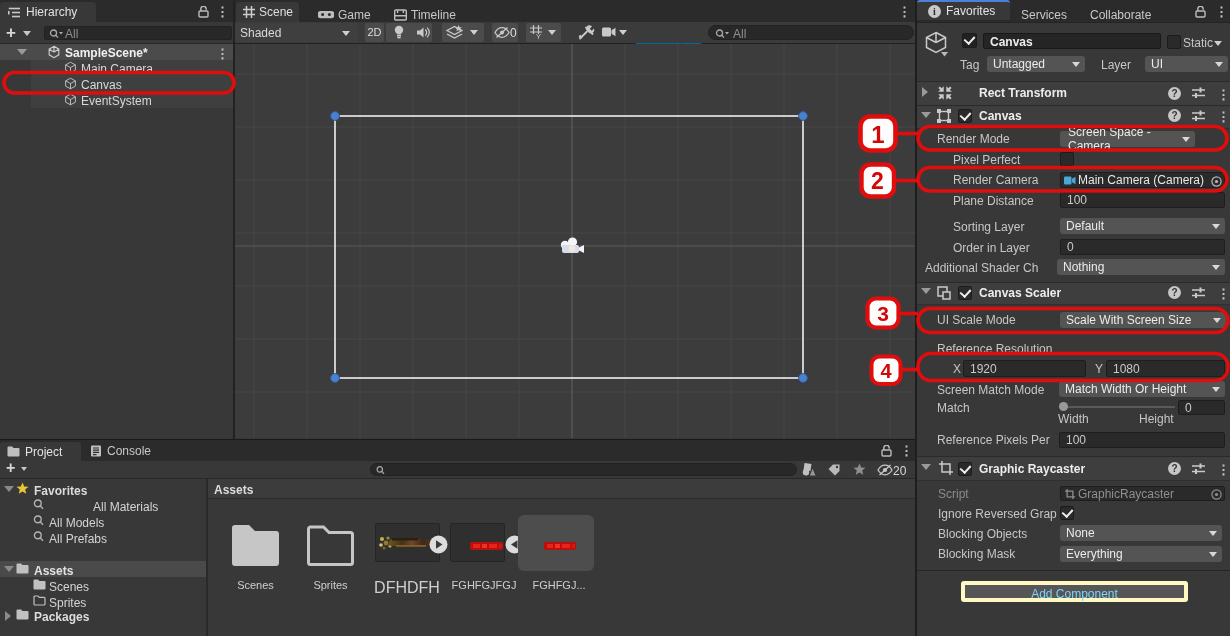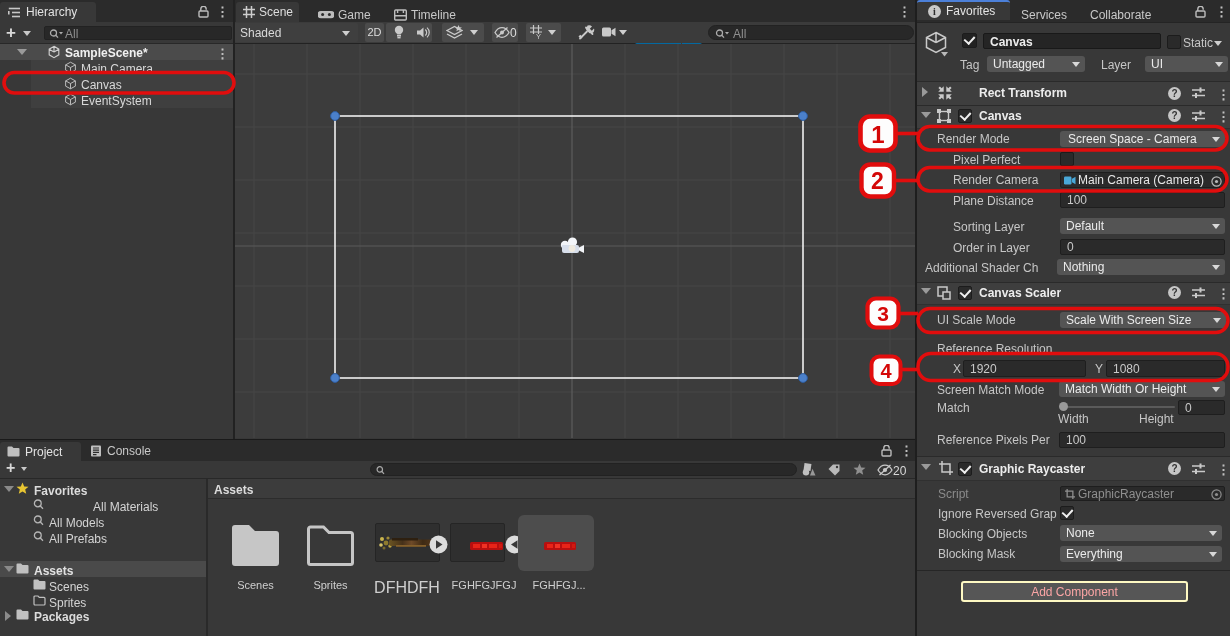--- a/index.html
+++ b/index.html
@@ -448,21 +448,21 @@
   <div class="qmark" style="left:251px;top:109px;">?</div>
   <svg class="mixer" style="left:275px;top:110px;" viewBox="0 0 13 12">
     <g stroke="#C9C9C9" stroke-width="1.4">
         <path d="M0,3 H13 M0,8.5 H13"></path>
         <path d="M8.5,0.5 V5.5 M4,6 V11" stroke-width="2"></path>
       </g>
   </svg>
   <div class="kebab" style="left:300px;top:109px;">⋮</div>
 
   <span class="lbl" style="left:20px;top:132px;">Render Mode</span>
-  <div class="dd" style="left:143px;top:131px;width:165px;height:16px;padding-left:8px;">
+  <div class="dd" style="left:143px;top:131px;width:135px;height:16px;padding-left:8px;">
       <span>Screen Space - Camera</span>
       <div class="car"></div>
     </div>
   <span class="lbl" style="left:36px;top:153px;">Pixel Perfect</span>
   <div class="cb" style="left:143px;top:152px;"></div>
   <span class="lbl" style="left:36px;top:173px;">Render Camera</span>
   <div class="fld" style="left:143px;top:172px;width:165px;height:16px;padding-left:3px;">
     <svg width="12" height="9" viewBox="0 0 12 9">
         <rect x="0" y="0.5" width="7.5" height="8" rx="1.2" fill="#49A8D8"></rect>
         <path d="M8,2.8 L11.5,0.8 V8.2 L8,6.2 Z" fill="#49A8D8"></path>
@@ -581,21 +581,21 @@
       <span>None</span>
       <div class="car"></div>
     </div>
   <span class="lbl" style="left:21px;top:547px;">Blocking Mask</span>
   <div class="dd" style="left:143px;top:546px;width:162px;height:16px;">
       <span>Everything</span>
       <div class="car"></div>
     </div>
 
   <div class="abs" style="left:0;top:570px;width:313px;height:1px;background:#262626;"></div>
-  <div class="abs" style="left:44px;top:581px;width:227px;height:21px;background:#565656;border:2px solid #fef9c3;border-radius:3px;box-sizing:border-box;color:#fca5a5;text-align:center;line-height:19px;">Add Component</div>
+  <div class="abs" style="left:44px;top:581px;width:227px;height:21px;background:#565656;border:4px solid #fef9c3;border-radius:3px;box-sizing:border-box;color:#7dd3fc;text-align:center;line-height:19px;">Add Component</div>
 </div>
 
 <svg id="anno" class="abs" style="left:0;top:0;z-index:50;pointer-events:none;" width="1230" height="636" viewBox="0 0 1230 636">
   <g fill="none" stroke="#E10D0D">
     <rect x="4" y="72.5" width="230" height="20.5" rx="10.2" stroke-width="3.6"></rect>
     <rect x="918" y="126.5" width="309" height="23.5" rx="11.7" stroke-width="3.5"></rect>
     <rect x="918" y="167.5" width="309" height="23.5" rx="11.7" stroke-width="3.5"></rect>
     <rect x="918" y="308.5" width="310" height="24" rx="12" stroke-width="3.5"></rect>
     <rect x="918" y="353.5" width="310" height="27" rx="13" stroke-width="3.5"></rect>
     <path d="M896,133.5 H918" stroke-width="3.6"></path>

